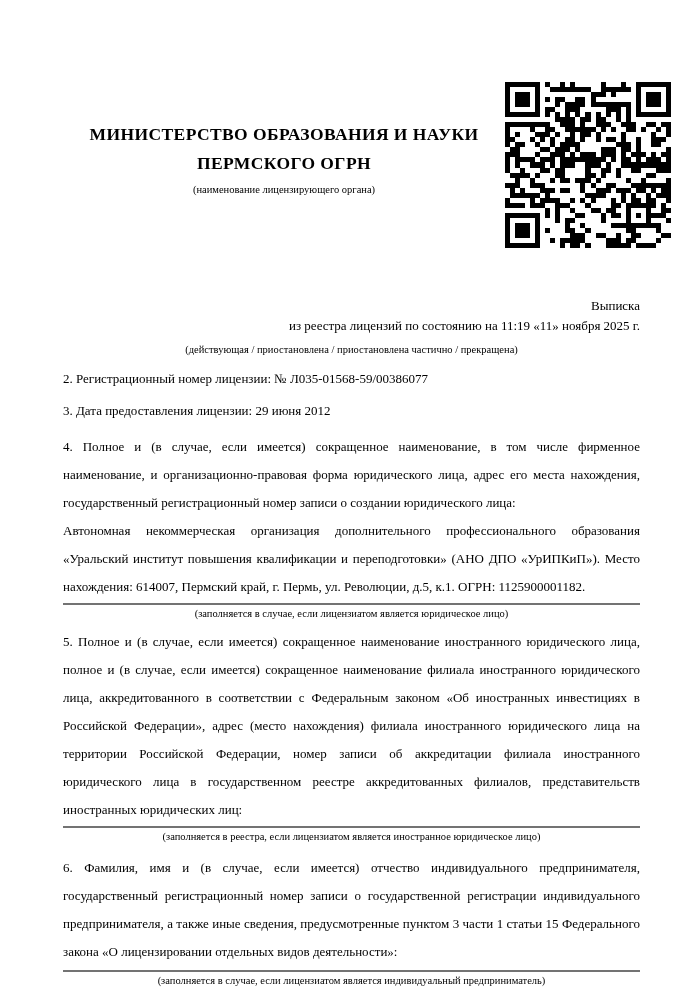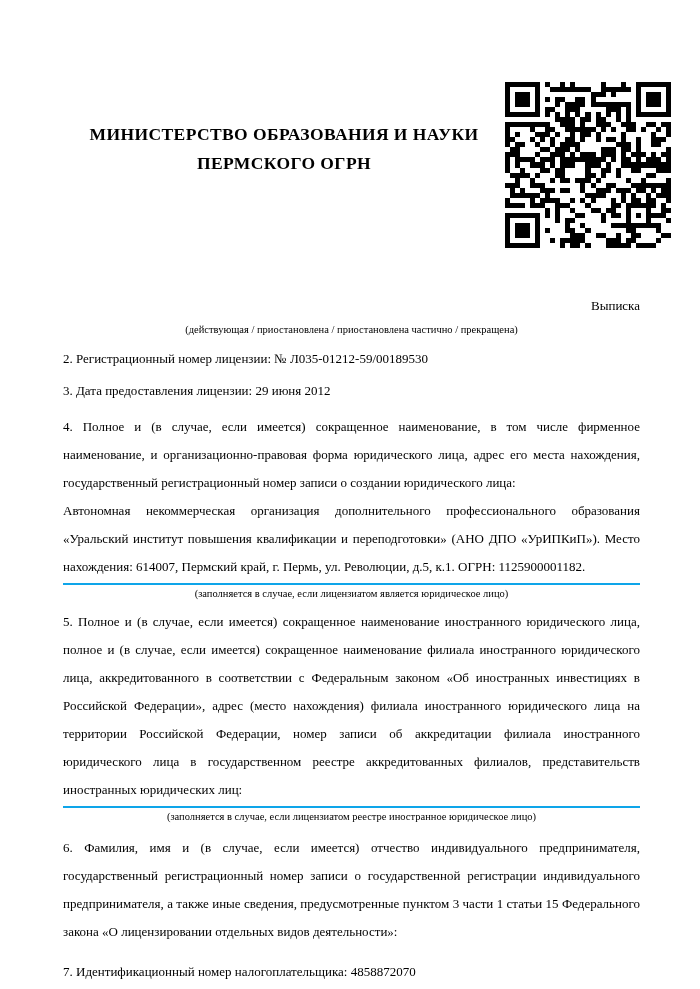--- a/index.html
+++ b/index.html
@@ -56,21 +56,21 @@
     font-size:13px;
     line-height:28px;
     text-align:justify;
   }
   .caption{
     font-size:10.5px;
     line-height:14px;
     text-align:center;
   }
   .rule-caption{
-    border-top:2px solid #0ea5e9;
+    border-top:2px solid #737373;
     padding-top:2px;
   }
   .mt-title{margin-top:28px;}
   .mt-cap1{margin-top:7px;}
   .mt12{margin-top:12px;}
   .mt10{margin-top:10px;}
   .mt8{margin-top:7px;}
   .mt6{margin-top:4px;}
   .mt4{margin-top:2px;}
   .mt2{margin-top:2px;}
@@ -85,20 +85,21 @@
 </head>
 <body>
 
 <div class="page">
   <div class="content">
 
     <header class="doc-header">
       <div class="ministry">
         <div class="ministry-line">МИНИСТЕРСТВО ОБРАЗОВАНИЯ И НАУКИ</div>
         <div class="ministry-line">ПЕРМСКОГО ОГРН</div>
+        <div class="ministry-caption">(наименование лицензирующего органа)</div>
       </div>
       <div class="qr-box" id="qr"><svg xmlns="http://www.w3.org/2000/svg" viewBox="0 0 33 33" width="166" height="166" style="shape-rendering:crispEdges">
             <rect x="0" y="0" width="1" height="1"></rect>
             <rect x="1" y="0" width="1" height="1"></rect>
             <rect x="2" y="0" width="1" height="1"></rect>
             <rect x="3" y="0" width="1" height="1"></rect>
             <rect x="4" y="0" width="1" height="1"></rect>
             <rect x="5" y="0" width="1" height="1"></rect>
             <rect x="6" y="0" width="1" height="1"></rect>
             <rect x="8" y="0" width="1" height="1"></rect>
@@ -644,41 +645,45 @@
             <rect x="24" y="32" width="1" height="1"></rect>
             <rect x="26" y="32" width="1" height="1"></rect>
             <rect x="27" y="32" width="1" height="1"></rect>
             <rect x="28" y="32" width="1" height="1"></rect>
             <rect x="29" y="32" width="1" height="1"></rect>
           </svg></div>
     </header>
 
     <div class="title-block">
       <div>Выписка</div>
+      <div>из реестра лицензий по состоянию на 11:19 «11» ноября 2025 г.</div>
     </div>
 
     <main>
       <p class="caption mt-cap1">(действующая / приостановлена / приостановлена частично / прекращена)</p>
 
-      <p class="line mt12">2. Регистрационный номер лицензии: № Л035-01212-59/00189530</p>
+      <p class="line mt12">2. Регистрационный номер лицензии: № Л035-01568-59/00386077</p>
 
       <p class="line mt12">3. Дата предоставления лицензии: 29 июня 2012</p>
 
       <p class="just mt12">4. Полное и (в случае, если имеется) сокращенное наименование, в том числе фирменное наименование, и организационно-правовая форма юридического лица, адрес его места нахождения, государственный регистрационный номер записи о создании юридического лица:</p>
       <p class="just">Автономная некоммерческая организация дополнительного профессионального образования «Уральский институт повышения квалификации и переподготовки» (АНО ДПО «УрИПКиП»). Место нахождения: 614007, Пермский край, г. Пермь, ул. Революции, д.5, к.1. ОГРН: 1125900001182.</p>
       <div class="rule-caption mt2">
         <p class="caption">(заполняется в случае, если лицензиатом является юридическое лицо)</p>
       </div>
 
       <p class="just mt8">5. Полное и (в случае, если имеется) сокращенное наименование иностранного юридического лица, полное и (в случае, если имеется) сокращенное наименование филиала иностранного юридического лица, аккредитованного в соответствии с Федеральным законом «Об иностранных инвестициях в Российской Федерации», адрес (место нахождения) филиала иностранного юридического лица на территории Российской Федерации, номер записи об аккредитации филиала иностранного юридического лица в государственном реестре аккредитованных филиалов, представительств иностранных юридических лиц:</p>
       <div class="rule-caption mt4">
-        <p class="caption">(заполняется в случае, если лицензиатом реестре иностранное юридическое лицо)</p>
+        <p class="caption">(заполняется в реестра, если лицензиатом является иностранное юридическое лицо)</p>
       </div>
 
       <p class="just mt10">6. Фамилия, имя и (в случае, если имеется) отчество индивидуального предпринимателя, государственный регистрационный номер записи о государственной регистрации индивидуального предпринимателя, а также иные сведения, предусмотренные пунктом 3 части 1 статьи 15 Федерального закона «О лицензировании отдельных видов деятельности»:</p>
+      <div class="rule-caption mt6">
+        <p class="caption">(заполняется в случае, если лицензиатом является индивидуальный предприниматель)</p>
+      </div>
 
       <p class="line mt16">7. Идентификационный номер налогоплательщика: 4858872070</p>
 
       <p class="page-number">1</p>
     </main>
 
   </div>
 </div>
 
 </body></html>

